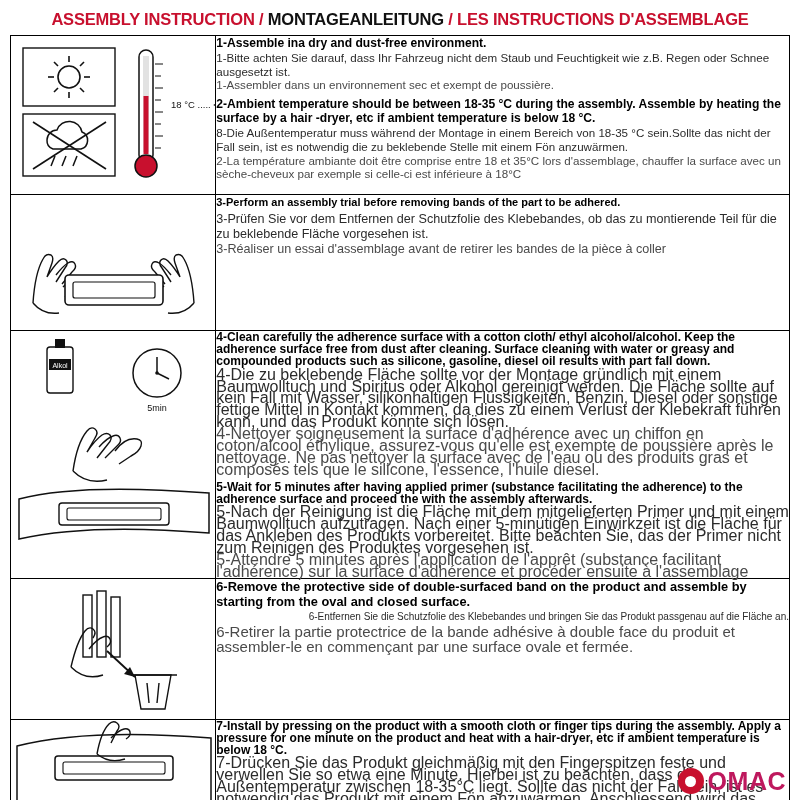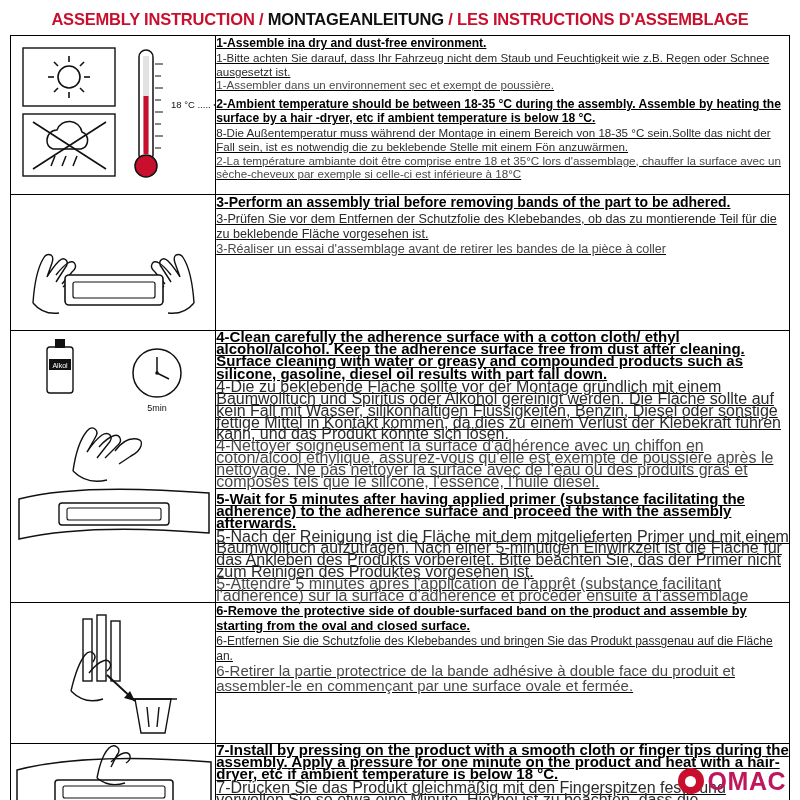--- a/index.html
+++ b/index.html
@@ -47,21 +47,20 @@
   .grid td {
     border: 1.4px solid #000;
     vertical-align: top;
     padding: 0;
   }
   .col-ill { width: 205px; }
   .col-txt { width: 573px; }
 
   .txt-cell {
     padding: 4px 6px 5px 7px;
-    text-decoration: underline;
   }
   .ill-cell {
     position: relative;
   }
 
   
   .en {
     font-weight: bold;
     font-size: 12.1px;
     line-height: 14.2px;
@@ -71,21 +70,21 @@
   .de, .fr {
     font-size: 11.6px;
     line-height: 13.6px;
     color: #2b2b2b;
     margin: 0;
   }
   .fr { color: #4a4a4a; }
   .blk { margin-bottom: 5px; }
   .blk:last-child { margin-bottom: 0; }
 
-  .small .en { font-size: 15px; line-height: 12.2px; }
+  .small .en { font-size: 12px; line-height: 12.2px; }
   .small .de, .small .fr { font-size: 16px; line-height: 11.9px; }
   svg { display: block; }
 
   
   .logo {
     position: absolute;
     right: 14px;
     bottom: 6px;
     display: flex;
     align-items: center;
@@ -212,21 +211,21 @@
             <path d="M153 92 q-6 -6 -10 -7 q-4 -1 -5 2 q-1 4 4 7 l9 8"></path>
             <path d="M183 108 q-10 12 -26 10"></path>
           </g>
 
           <rect x="54" y="80" width="98" height="30" rx="4" fill="#ffffff" stroke="#111" stroke-width="1.6"></rect>
           <rect x="62" y="87" width="82" height="16" rx="2" fill="none" stroke="#111" stroke-width="1.2"></rect>
         </svg>
       </td>
       <td class="txt-cell">
         <div class="blk">
-          <p class="en" style="font-size:14px;line-height:15.5px;">3-Perform an assembly trial before removing bands of the part to be adhered.</p>
+          <p class="en" style="font-size:11px;line-height:15.5px;">3-Perform an assembly trial before removing bands of the part to be adhered.</p>
           <p class="de" style="font-size:12.6px;line-height:15px;">3-Prüfen Sie vor dem Entfernen der Schutzfolie des Klebebandes, ob das zu montierende Teil für die zu beklebende Fläche vorgesehen ist.</p>
           <p class="fr" style="font-size:12.6px;line-height:15px;">3-Réaliser un essai d'assemblage avant de retirer les bandes de la pièce à coller</p>
         </div>
       </td>
     </tr>
 
     <tr>
       <td class="ill-cell" style="height:210px;border-radius:19px;">
         <svg viewBox="0 0 205 210" width="205" height="210">
 
@@ -293,21 +292,21 @@
             <path d="M124 96 l6 34 h24 l6 -34 z"></path>
             <line x1="120" y1="96" x2="166" y2="96"></line>
             <line x1="136" y1="104" x2="138" y2="124"></line>
             <line x1="148" y1="104" x2="146" y2="124"></line>
           </g>
         </svg>
       </td>
       <td class="txt-cell">
         <div class="blk">
           <p class="en" style="font-size:12.8px;line-height:15.2px;">6-Remove the protective side of double-surfaced band on the product and assemble by starting from the oval and closed surface.</p>
-          <p class="de" style="font-size:12px;line-height:14.8px;">6-Entfernen Sie die Schutzfolie des Klebebandes und bringen Sie das Produkt passgenau auf die Fläche an.</p>
+          <p class="de" style="font-size:10px;line-height:14.8px;text-align:right;">6-Entfernen Sie die Schutzfolie des Klebebandes und bringen Sie das Produkt passgenau auf die Fläche an.</p>
           <p class="fr" style="font-size:15px;line-height:14.8px;">6-Retirer la partie protectrice de la bande adhésive à double face du produit et assembler-le en commençant par une surface ovale et fermée.</p>
         </div>
       </td>
     </tr>
 
     <tr>
       <td class="ill-cell" style="height:108px;">
         <svg viewBox="0 0 205 108" width="205" height="108">
           <path d="M6 26 q70 -18 194 -8 l0 72 q-120 -12 -194 6 z" fill="none" stroke="#111" stroke-width="1.5"></path>
           <rect x="44" y="36" width="118" height="24" rx="3" fill="#fff" stroke="#111" stroke-width="1.5"></rect>

